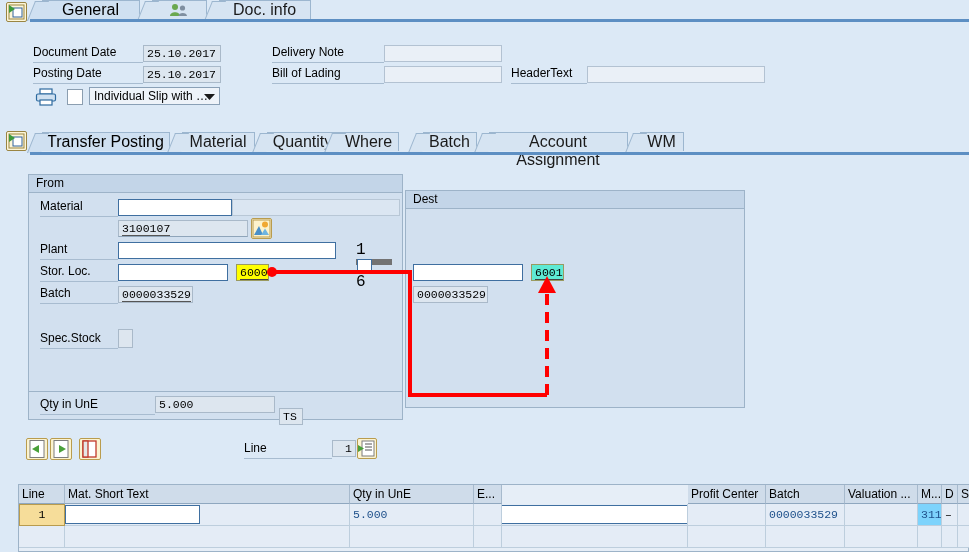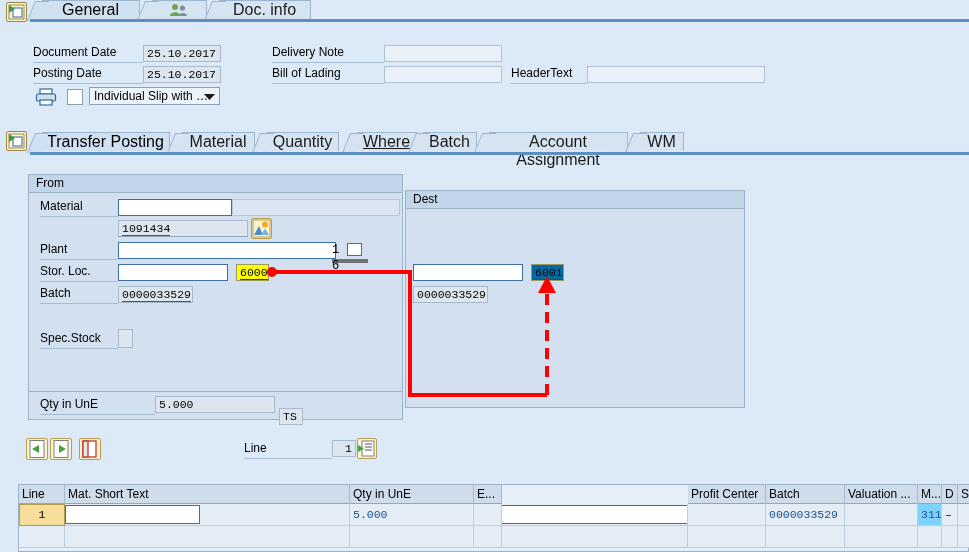--- a/index.html
+++ b/index.html
@@ -219,21 +219,21 @@
       <span>Transfer Posting</span>
     </div>
     <div class="tab" style="left:152px; top:0; width:73px;">
       <div class="tab-skew"></div>
       <span>Material</span>
     </div>
     <div class="tab" style="left:237px; top:0; width:72px;">
       <div class="tab-skew"></div>
       <span>Quantity</span>
     </div>
-    <div class="tab" style="left:327px; top:0; width:60px;text-decoration:underline;">
+    <div class="tab" style="left:309px; top:0; width:60px;">
       <div class="tab-skew"></div>
       <span>Where</span>
     </div>
     <div class="tab" style="left:393px; top:0; width:54px;">
       <div class="tab-skew"></div>
       <span>Batch</span>
     </div>
     <div class="tab" style="left:459px; top:0; width:139px;">
       <div class="tab-skew"></div>
       <span>Account Assignment</span>
@@ -248,33 +248,33 @@
   <div class="panel" style="left:28px; top:174px; width:375px; height:218px;">
     <div class="panel-hdr">
       <span>From</span>
     </div>
   </div>
 
   <div class="lbl lbl-ul" style="position:absolute; left:40px; top:199px; width:78px; height:17px; line-height:15px;"><span>Material</span></div>
   <div class="inp" style="position:absolute; left:118px; top:199px; width:114px;"><span></span></div>
   <div style="position:absolute; left:232px; top:199px; width:168px; height:17px; background:#dbe6f2; border:1px solid #b8c7d6; box-sizing:border-box;"></div>
 
-  <div class="inp-gray underline-inner" style="position:absolute; left:118px; top:220px; width:130px;"><span style="border-bottom:1px solid #555;">1091434</span></div>
+  <div class="inp-gray underline-inner" style="position:absolute; left:118px; top:220px; width:130px;"><span style="border-bottom:1px solid #555;">3100107</span></div>
   <div class="ibtn" style="left:251px; top:218px; width:21px; height:21px;">
     <svg width="19" height="19" viewBox="0 0 19 19">
       <rect x="1" y="1" width="17" height="17" fill="#fdf3cc" stroke="#b99c4e"></rect>
       <circle cx="13" cy="5.5" r="3" fill="#f0a830"></circle>
       <path d="M2 16 L7 7 L11 16 Z" fill="#4a90c8"></path>
       <path d="M9 16 L13 9.5 L17 16 Z" fill="#6fb5e0"></path>
     </svg>
   </div>
 
   <div class="lbl lbl-ul" style="position:absolute; left:40px; top:242px; width:78px; height:17px; line-height:15px;"><span>Plant</span></div>
   <div class="inp" style="position:absolute; left:118px; top:242px; width:218px;"><span></span></div>
-  <div style="position:absolute; left:332px; top:242px; width:36px; height:17px; border-bottom:4px solid #737373; font-family:'Liberation Mono',monospace; font-size:12px; line-height:16px;">
+  <div style="position:absolute; left:356px; top:242px; width:36px; height:17px; border-bottom:6px solid #737373; font-family:'Liberation Mono',monospace; font-size:16px; line-height:16px;">
     <span>1</span>
     <span style="display:inline-block; width:13px; height:11px; border:1px solid #3f6fa0; background:#fff; vertical-align:middle; margin:0 1px;"></span>
     <span>6</span>
   </div>
 
   <div class="lbl lbl-ul" style="position:absolute; left:40px; top:264px; width:78px; height:17px; line-height:15px;"><span>Stor. Loc.</span></div>
   <div class="inp" style="position:absolute; left:118px; top:264px; width:110px;"><span></span></div>
   <div class="inp-gray hl" style="position:absolute; left:236px; top:264px; width:33px; background:#ffff00; border-color:#9a9a60;"><span style="border-bottom:1px solid #444;">6000</span></div>
 
   <div class="lbl lbl-ul" style="position:absolute; left:40px; top:286px; width:78px; height:17px; line-height:15px;"><span>Batch</span></div>
@@ -283,21 +283,21 @@
   <div class="lbl lbl-ul" style="position:absolute; left:40px; top:331px; width:78px; height:17px; line-height:15px;"><span>Spec.Stock</span></div>
   <div class="inp-gray" style="position:absolute; left:118px; top:329px; width:15px; height:19px;"></div>
 
   <div class="panel" style="left:405px; top:190px; width:340px; height:218px;">
     <div class="panel-hdr">
       <span>Dest</span>
     </div>
   </div>
 
   <div class="inp" style="position:absolute; left:413px; top:264px; width:110px;"><span></span></div>
-  <div class="inp-gray hl" style="position:absolute; left:531px; top:264px; width:33px; background:#0369a1; border-color:#9a9a60;"><span style="border-bottom:1px solid #444;">6001</span></div>
+  <div class="inp-gray hl" style="position:absolute; left:531px; top:264px; width:33px; background:#5eead4; border-color:#9a9a60;"><span style="border-bottom:1px solid #444;">6001</span></div>
 
   <div class="inp-gray" style="position:absolute; left:413px; top:286px; width:75px;"><span>0000033529</span></div>
 
   <div style="position:absolute; left:28px; top:392px; width:375px; height:28px; background:#d2e0ef; border:1px solid #9db3c8; border-top:0; box-sizing:border-box;"></div>
   <div class="lbl lbl-ul" style="position:absolute; left:40px; top:397px; width:115px; height:17px; line-height:15px;"><span>Qty in UnE</span></div>
   <div class="inp-gray" style="position:absolute; left:155px; top:396px; width:120px;"><span>5.000</span></div>
   <div class="inp-gray" style="position:absolute; left:279px; top:408px; width:24px;"><span>TS</span></div>
 
   <div class="ibtn" style="left:26px; top:438px; width:22px; height:22px;">
     <svg width="20" height="20" viewBox="0 0 20 20">

